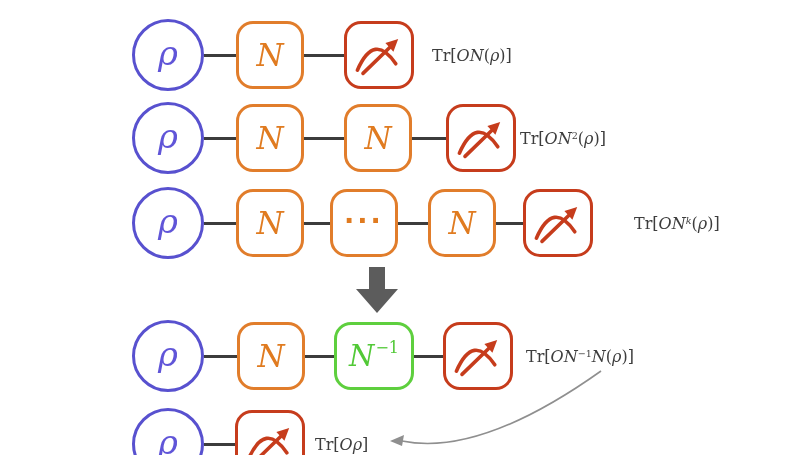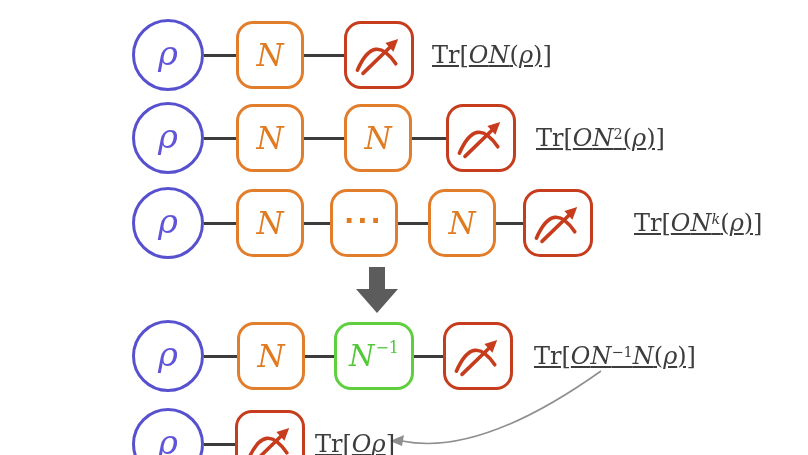--- a/index.html
+++ b/index.html
@@ -15,27 +15,27 @@
   .orange{border:3.5px solid #e17d2b;}
   .green{border:3.5px solid #5ecf3e;width:80px;}
   .red{border:3.5px solid #c63c1c;width:70px;}
   .nglyph{font-style:italic;font-size:31px;color:#e07b20;line-height:1;}
   .nglyph-g{font-style:italic;font-size:29px;color:#52c937;line-height:1;}
   .nsup{font-size:16px;color:#52c937;position:relative;top:-9px;margin-left:1px;font-style:normal;}
   .dots{font-weight:bold;font-size:27px;letter-spacing:3px;color:#e07b20;line-height:1;transform:translateY(-3px);font-family:"DejaVu Sans","Liberation Sans",sans-serif;}
   .wire{height:3px;background:#3c3c3c;flex:0 0 auto;}
   .w32{width:32px}.w40{width:40px}.w34{width:34px}.w26{width:26px}
   .w30{width:30px}.w27{width:27px}.w33{width:33px}.w29{width:29px}.w31{width:31px}
-  .formula{font-size:24px;color:#3d3d3d;white-space:nowrap;text-decoration:underline;}
+  .formula{font-size:16px;color:#3d3d3d;white-space:nowrap;}
   .f-rm{font-style:normal;}
   .f-it{font-style:italic;}
   .f-sc{font-style:italic;}
   .f-sup{font-size:0.6em;position:relative;top:-0.5em;}
   .f-supit{font-size:0.6em;position:relative;top:-0.5em;font-style:italic;}
-  .m18{margin-left:18px}.m20{margin-left:20px}.m31{margin-left:41px}.m21{margin-left:21px}.m10{margin-left:10px}
+  .m18{margin-left:18px}.m20{margin-left:4px}.m31{margin-left:41px}.m21{margin-left:13px}.m10{margin-left:10px}
   .overlay{position:absolute;left:0;top:0;width:808px;height:455px;pointer-events:none;}
   .meter-svg{display:block;}
 </style>
 </head>
 <body>
 
 <div class="canvas">
 
   <svg class="overlay" viewBox="0 0 808 455" xmlns="http://www.w3.org/2000/svg">
     <polygon points="369,267 385,267 385,289 398,289 377,313 356,289 369,289" fill="#5c5c5c"></polygon>

